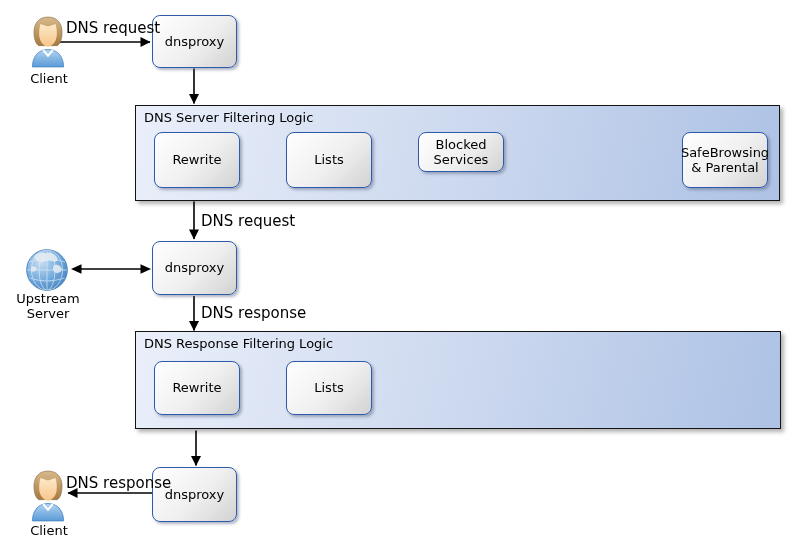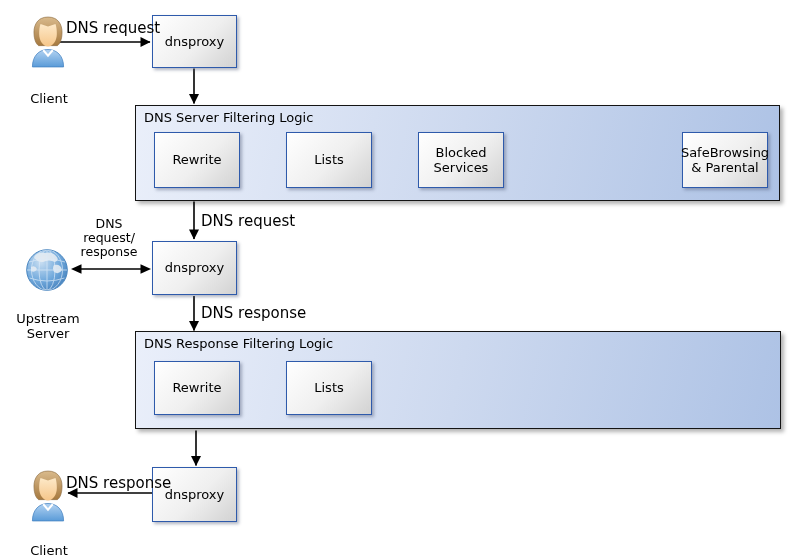--- a/index.html
+++ b/index.html
@@ -15,30 +15,30 @@
     border:1.5px solid #141414;
     box-shadow:2.5px 2.5px 4px rgba(0,0,0,0.30);
     box-sizing:border-box;
   }
   .group-title{
     position:absolute;left:8px;top:4px;font-size:13px;white-space:nowrap;
   }
   .node{
     position:absolute;
     background:linear-gradient(135deg,#ffffff 0%,#efefef 55%,#d2d2d2 100%);
-    border:1.4px solid #2e5aab;border-radius:0;
+    border:1.4px solid #2e5aab;border-radius:8px;
     box-shadow:2px 2px 3px rgba(80,92,120,0.45);
     display:flex;align-items:center;justify-content:center;text-align:center;
     font-size:13px;line-height:1.18;box-sizing:border-box;padding:1px;
   }
   .edge-label{position:absolute;font-size:15px;white-space:nowrap;}
   .edge-label-multi{position:absolute;font-size:12.5px;text-align:center;line-height:1.12;}
   .edge-label-multi span{display:block;}
   .actor{position:absolute;}
-  .actor-label{position:absolute;font-size:13px;text-align:center;line-height:1.12;margin-top:20px;}
+  .actor-label{position:absolute;font-size:13px;text-align:center;line-height:1.12;}
 </style>
 </head>
 <body>
 
 <div id="canvas">
 
   <svg id="edges" viewBox="0 0 797 558">
     <defs>
       <marker id="ah" viewBox="0 0 10 10" refX="9.5" refY="5" markerWidth="11" markerHeight="10" orient="auto" markerUnits="userSpaceOnUse">
         <path d="M0 0 L10 5 L0 10 Z" fill="#000"></path>
@@ -89,21 +89,21 @@
   <div class="actor-label" style="left:21px;top:72px;width:56px">Client</div>
 
   <div class="node" style="left:152px;top:15px;width:85px;height:53px">dnsproxy</div>
   <div class="node" style="left:152px;top:241px;width:85px;height:54px">dnsproxy</div>
   <div class="node" style="left:152px;top:467px;width:85px;height:55px">dnsproxy</div>
 
   <div class="group" style="left:135px;top:105px;width:645px;height:96px">
     <div class="group-title">DNS Server Filtering Logic</div>
     <div class="node" style="left:18px;top:26px;width:86px;height:56px">Rewrite</div>
     <div class="node" style="left:150px;top:26px;width:86px;height:56px">Lists</div>
-    <div class="node" style="left:282px;top:26px;width:86px;height:56px">Blocked Services</div>
+    <div class="node" style="left:282px;top:26px;width:86px;height:40px">Blocked Services</div>
     <div class="node" style="left:546px;top:26px;width:86px;height:56px">SafeBrowsing &amp; Parental</div>
   </div>
 
   <div class="actor" style="left:25px;top:248px;width:44px;height:44px">
     <svg width="44" height="44" viewBox="0 0 44 44">
       <defs>
         <radialGradient id="glG" cx="0.35" cy="0.3" r="0.85">
           <stop offset="0" stop-color="#cadff2"></stop>
             <stop offset="0.55" stop-color="#71a9dc"></stop>
             <stop offset="1" stop-color="#3d79b6"></stop>
@@ -144,21 +144,16 @@
       <path d="M17 1 C7.5 1 3.5 8 3.5 15.5 C3.5 22.5 5.5 27 8 28.5 L26 28.5 C28.5 27 30.5 22.5 30.5 15.5 C30.5 8 26.5 1 17 1 Z" fill="url(#hairG)" stroke="#8a6a40" stroke-width="0.6"></path>
       <path d="M17 10 L9.8 7.6 C8.8 10.4 8.5 13.8 8.5 17.2 C8.5 23.6 12.4 29.3 17 29.3 C21.6 29.3 25.5 23.6 25.5 17.2 C25.5 13.8 25.2 10.4 24.2 7.6 Z" fill="url(#faceG)"></path>
       <path d="M2 49 C2 38.6 8.2 32.2 17 32.2 C25.8 32.2 32 38.6 32 49 Z" fill="url(#shirtG)" stroke="#3f7fbf" stroke-width="0.7"></path>
       <path d="M12.4 32.8 L17 38.2 L21.6 32.8" stroke="#ffffff" stroke-width="2" fill="none"></path>
     </svg>
   </div>
   <div class="actor-label" style="left:21px;top:524px;width:56px">Client</div>
 
   <div class="edge-label" style="left:66px;top:19px">DNS request</div>
   <div class="edge-label" style="left:201px;top:212px">DNS request</div>
-  <div class="edge-label-multi" style="left:70px;top:217px;width:78px">
-    <span>DNS</span>
-    <span>request/</span>
-    <span>response</span>
-  </div>
   <div class="edge-label" style="left:201px;top:304px">DNS response</div>
   <div class="edge-label" style="left:66px;top:474px">DNS response</div>
 
 </div>
 
 </body></html>

